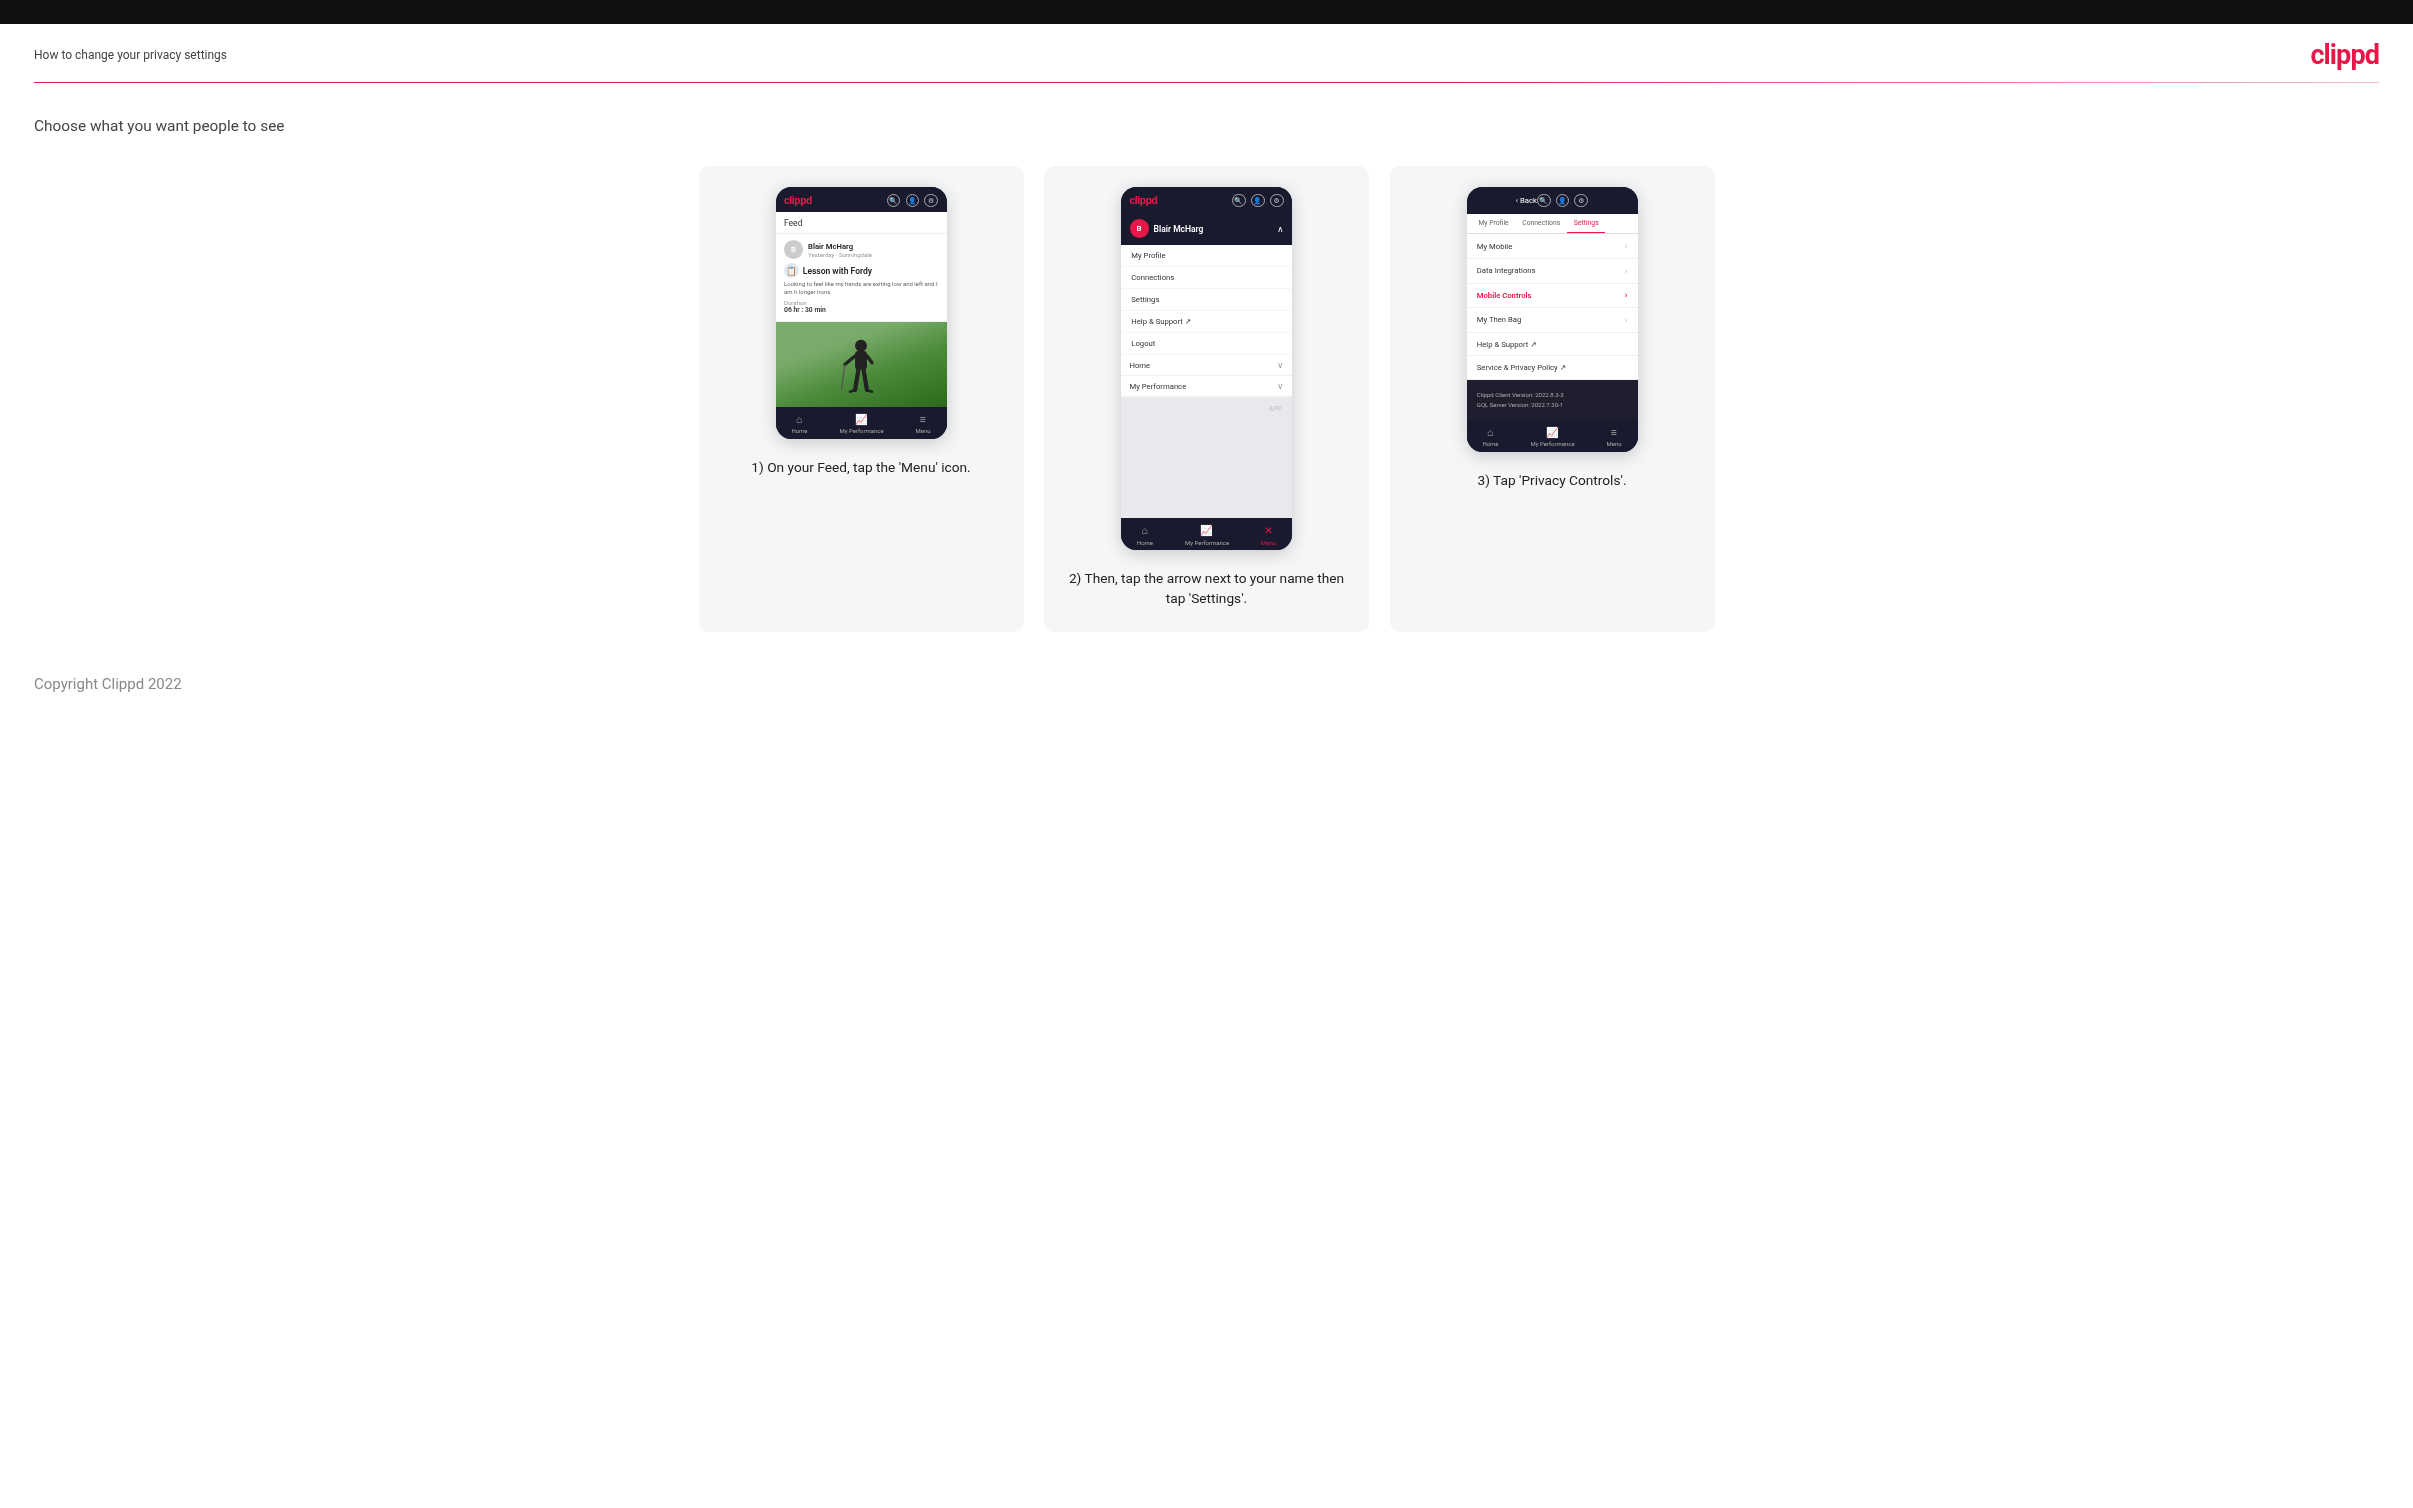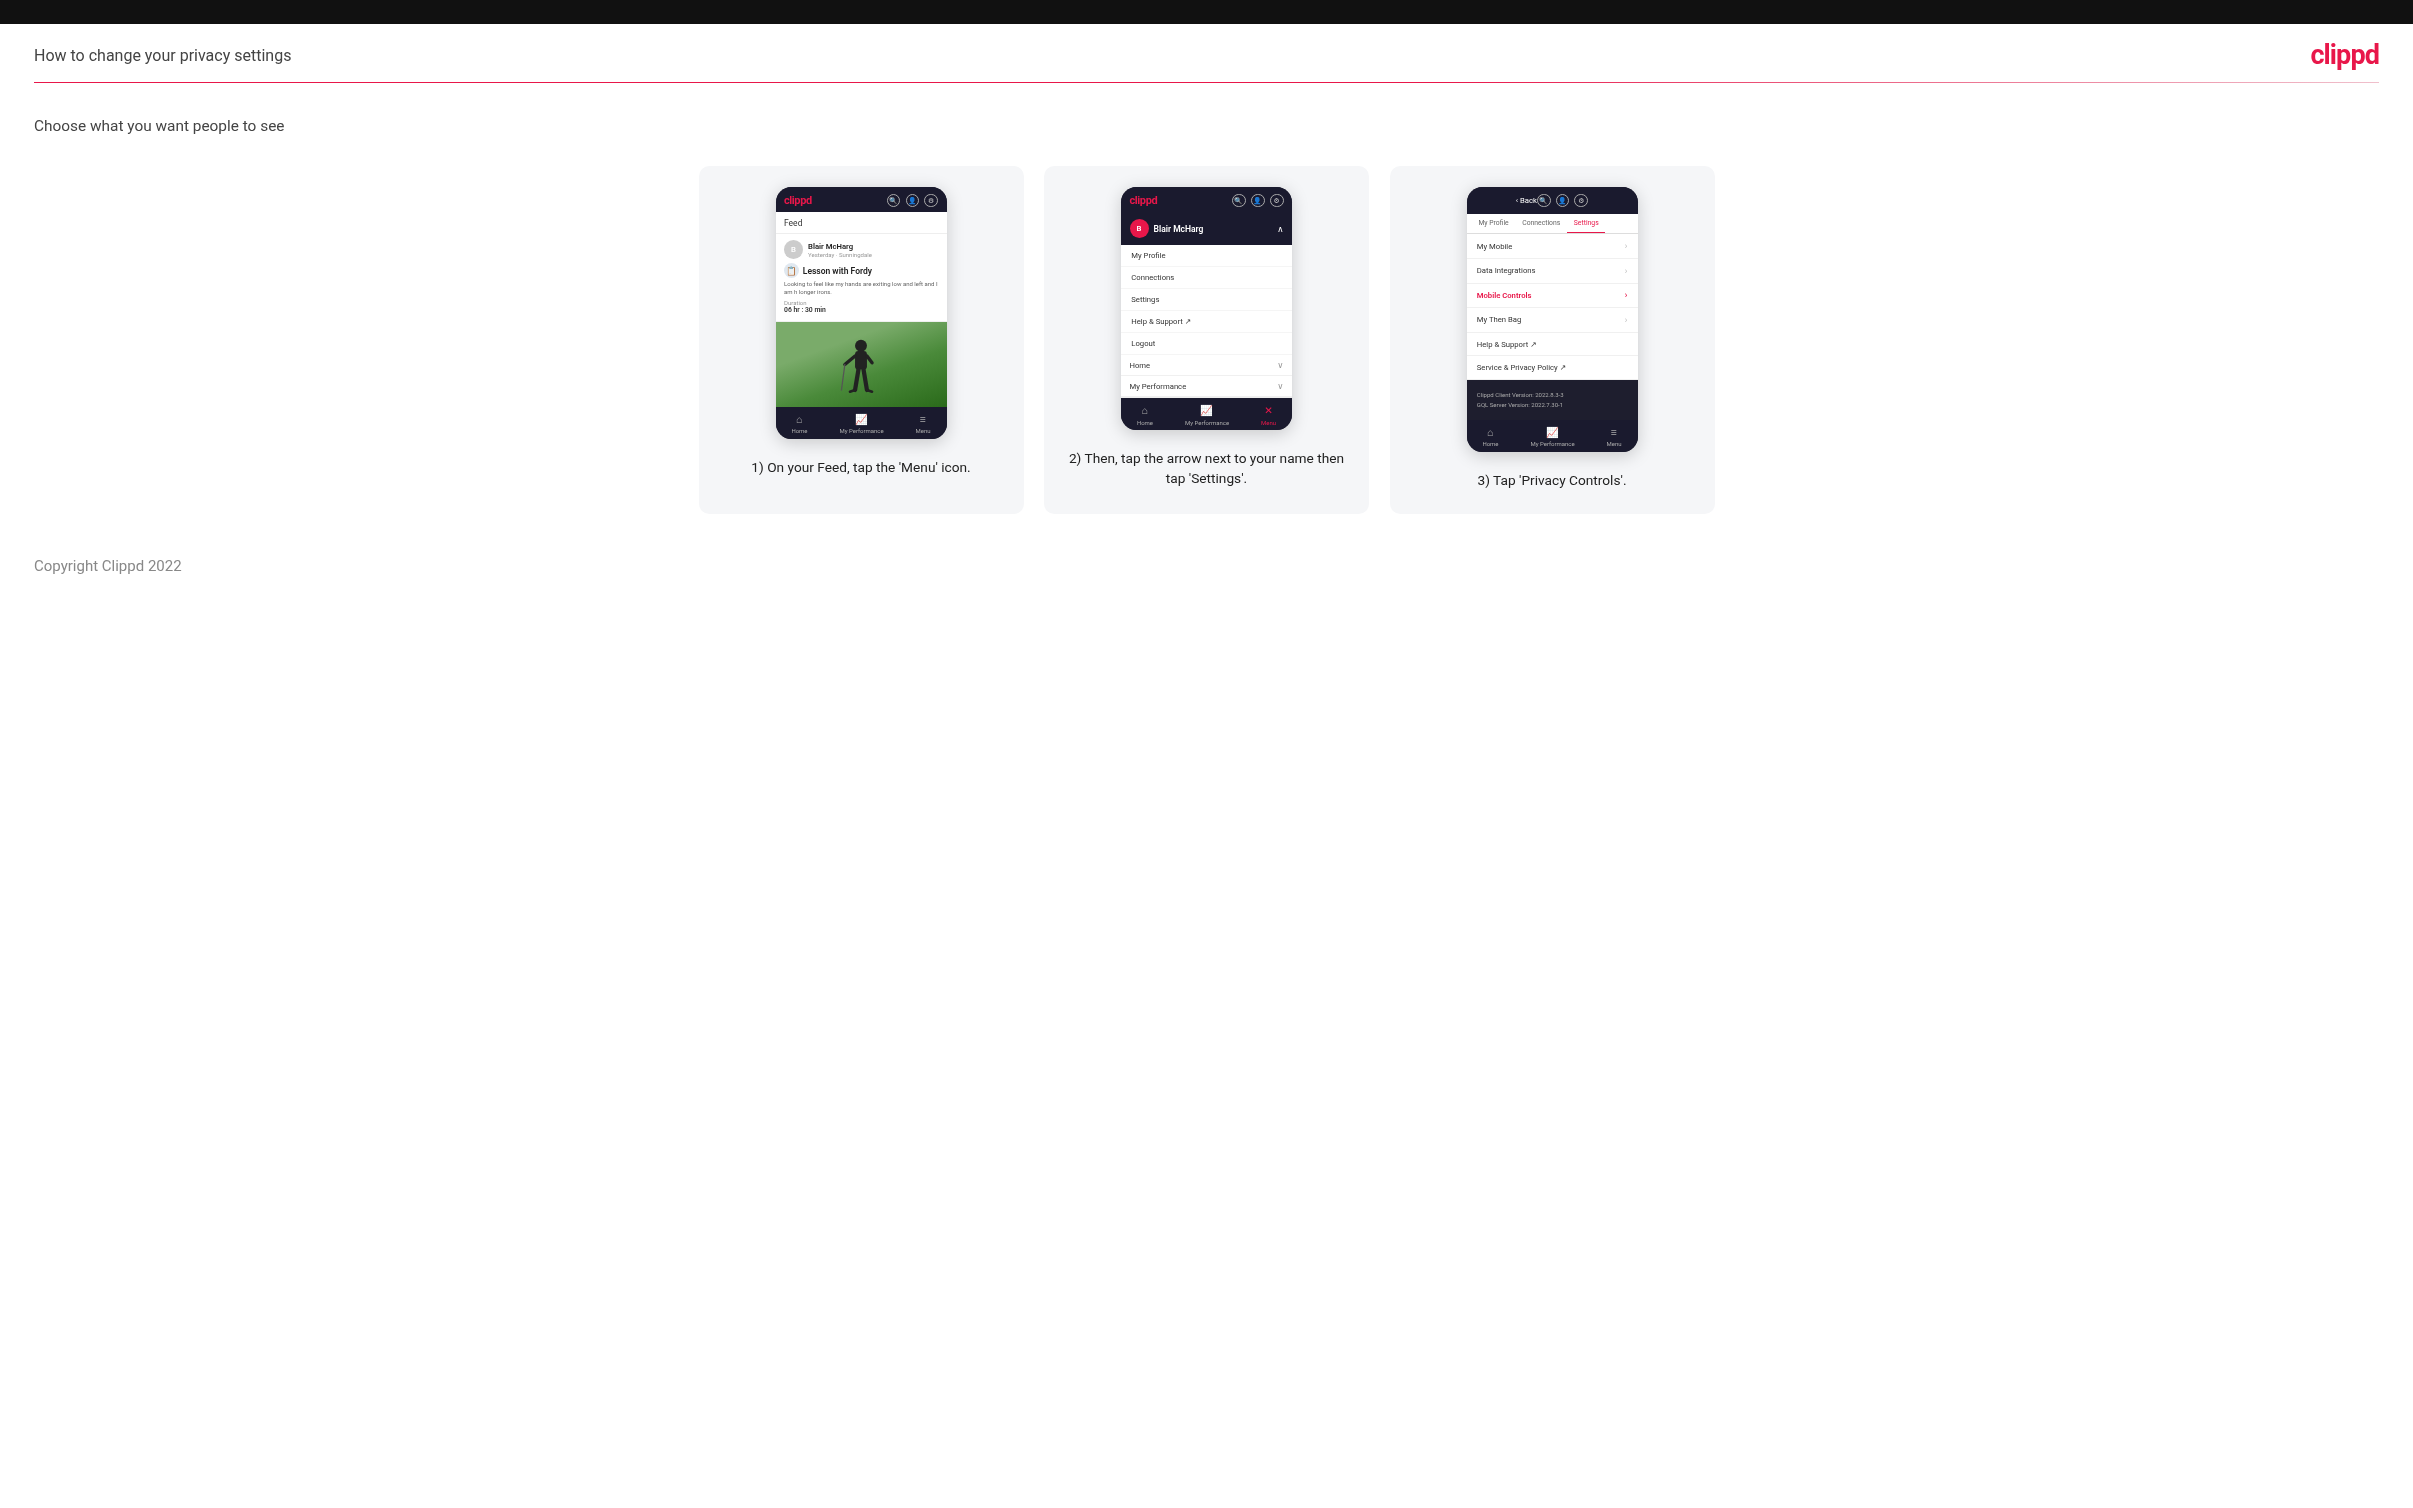--- a/index.html
+++ b/index.html
@@ -17,21 +17,21 @@
     }
 
     
     .header {
       display: flex;
       align-items: center;
       justify-content: space-between;
       padding: 15.4px 34px 10.3px 34px;
     }
     .header-title {
-      font-size: 16px;
+      font-size: 12px;
       color: #444;
     }
     .logo {
       font-size: 27px;
       font-weight: 700;
       color: #e8174a;
       letter-spacing: -0.9px;
     }
 
     
@@ -471,20 +471,26 @@
           <div class="menu-section">
             <span>Home</span>
             <span class="menu-section-arrow">∨</span>
           </div>
           <div class="menu-section">
             <span>My Performance</span>
             <span class="menu-section-arrow">∨</span>
           </div>
         </div>
 
+        <div class="blurred-bg">
+          <div class="blurred-content">
+
+            <div style="font-size:6.8px;color:#666;text-align:right;padding-right:3.4px;">APP</div>
+          </div>
+        </div>
 
         <div class="phone-bottom-bar">
           <div class="phone-bottom-item">
             <span class="phone-bottom-icon">⌂</span>
             <span>Home</span>
           </div>
           <div class="phone-bottom-item">
             <span class="phone-bottom-icon">📈</span>
             <span>My Performance</span>
           </div>

